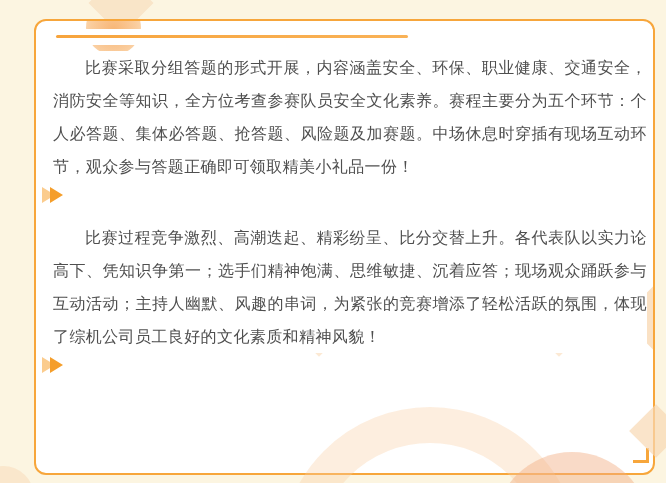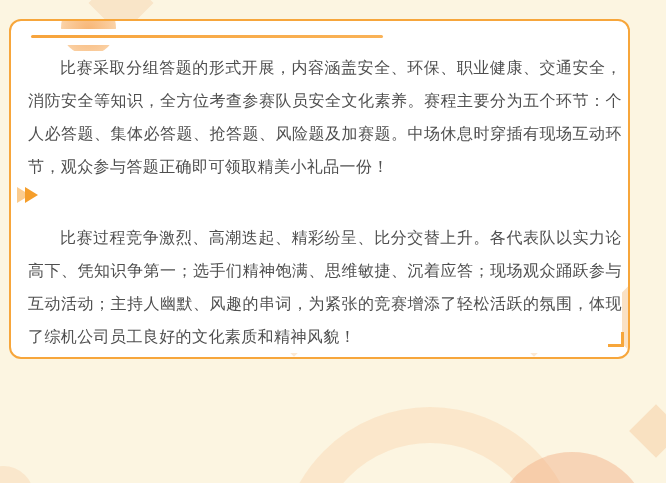--- a/index.html
+++ b/index.html
@@ -22,21 +22,21 @@
   .deco{pointer-events:none;}
 
   
   .diamond-top{
     position:absolute;left:98px;top:-20px;width:46px;height:46px;
     background:#F8DCBA;opacity:.65;transform:rotate(45deg);z-index:0;
   }
 
   
   .card{
-    position:absolute;left:9px;top:19px;width:621px;height:340px;
+    position:absolute;left:34px;top:19px;width:621px;height:456px;
     background:var(--card-bg,#fff);
     border:2px solid var(--accent,#F7A63B);
     border-radius:12px;
     padding:8px 6px 0 17px;
     overflow:hidden;
     z-index:1;
   }
 
   
   .circle-top{

